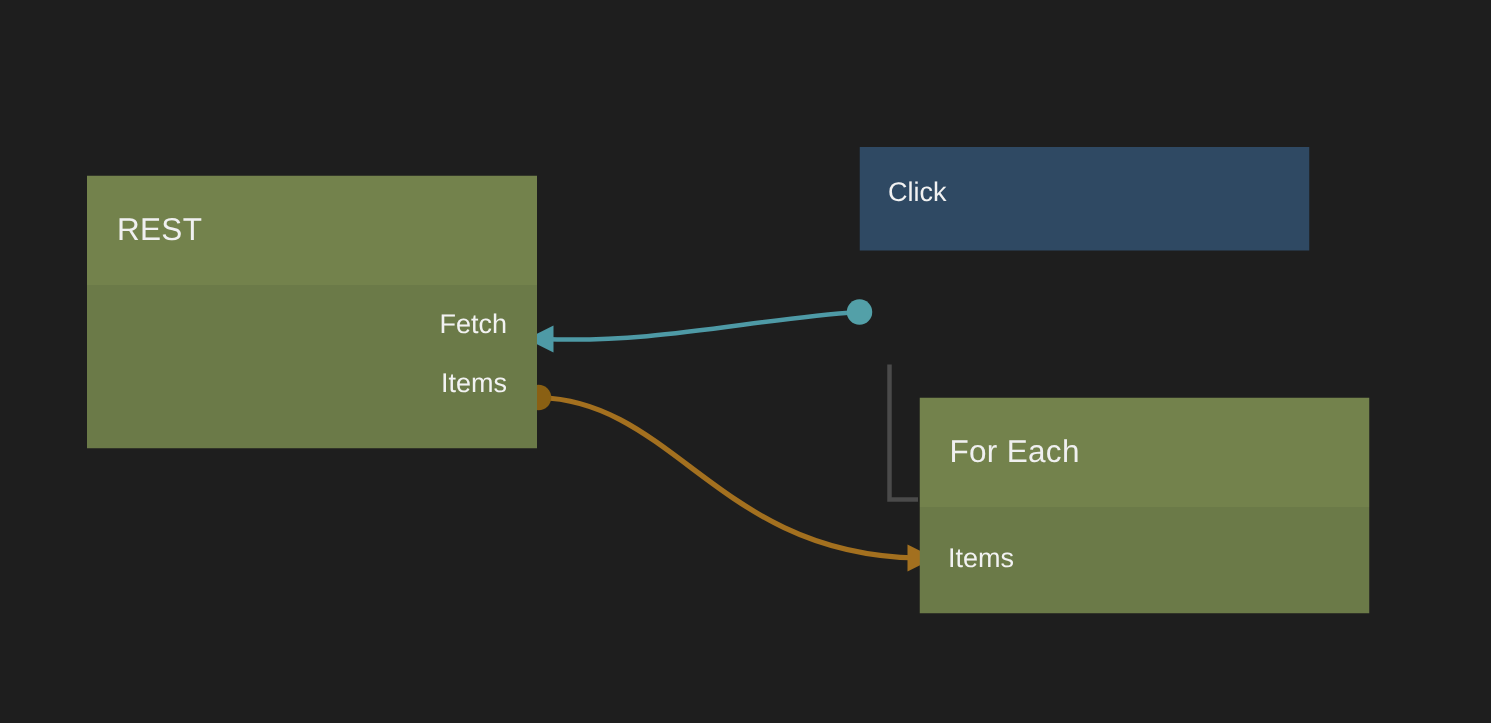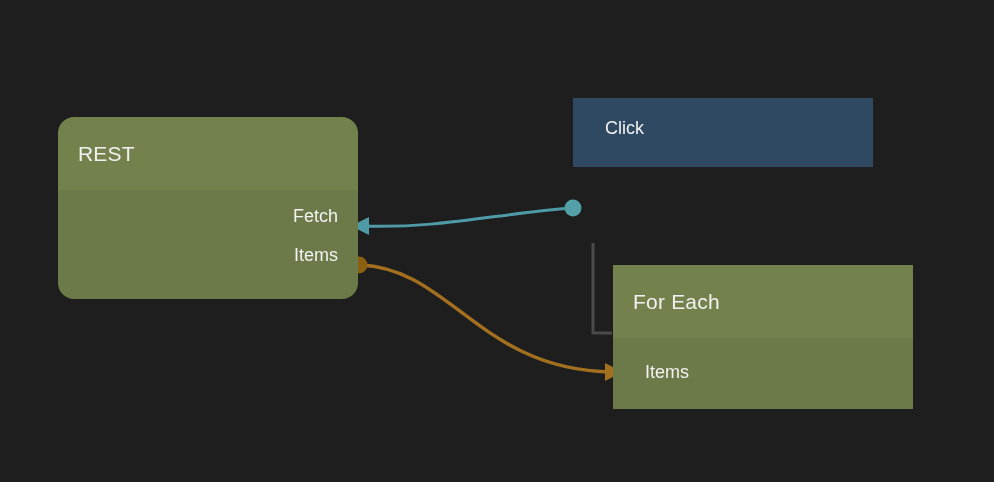--- a/index.html
+++ b/index.html
@@ -45,31 +45,30 @@
     align-items: center;
     font-size: 18px;
     color: #f2f2f2;
     white-space: nowrap;
   }
   .port-row.right {
     right: 20px;
     justify-content: flex-end;
   }
   .port-row.left {
-    left: 32px;
+    left: 19px;
     justify-content: center;
   }
 
   
   #node-rest {
     left: 58px;
     top: 117px;
     width: 300px;
     height: 182px;
-    border-radius: 16px;
   }
   #node-rest .node-header {
     height: 73px;
     background: #73824c;
   }
   #node-rest .node-body {
     height: 109px;
     background: #6b7a48;
   }
 

